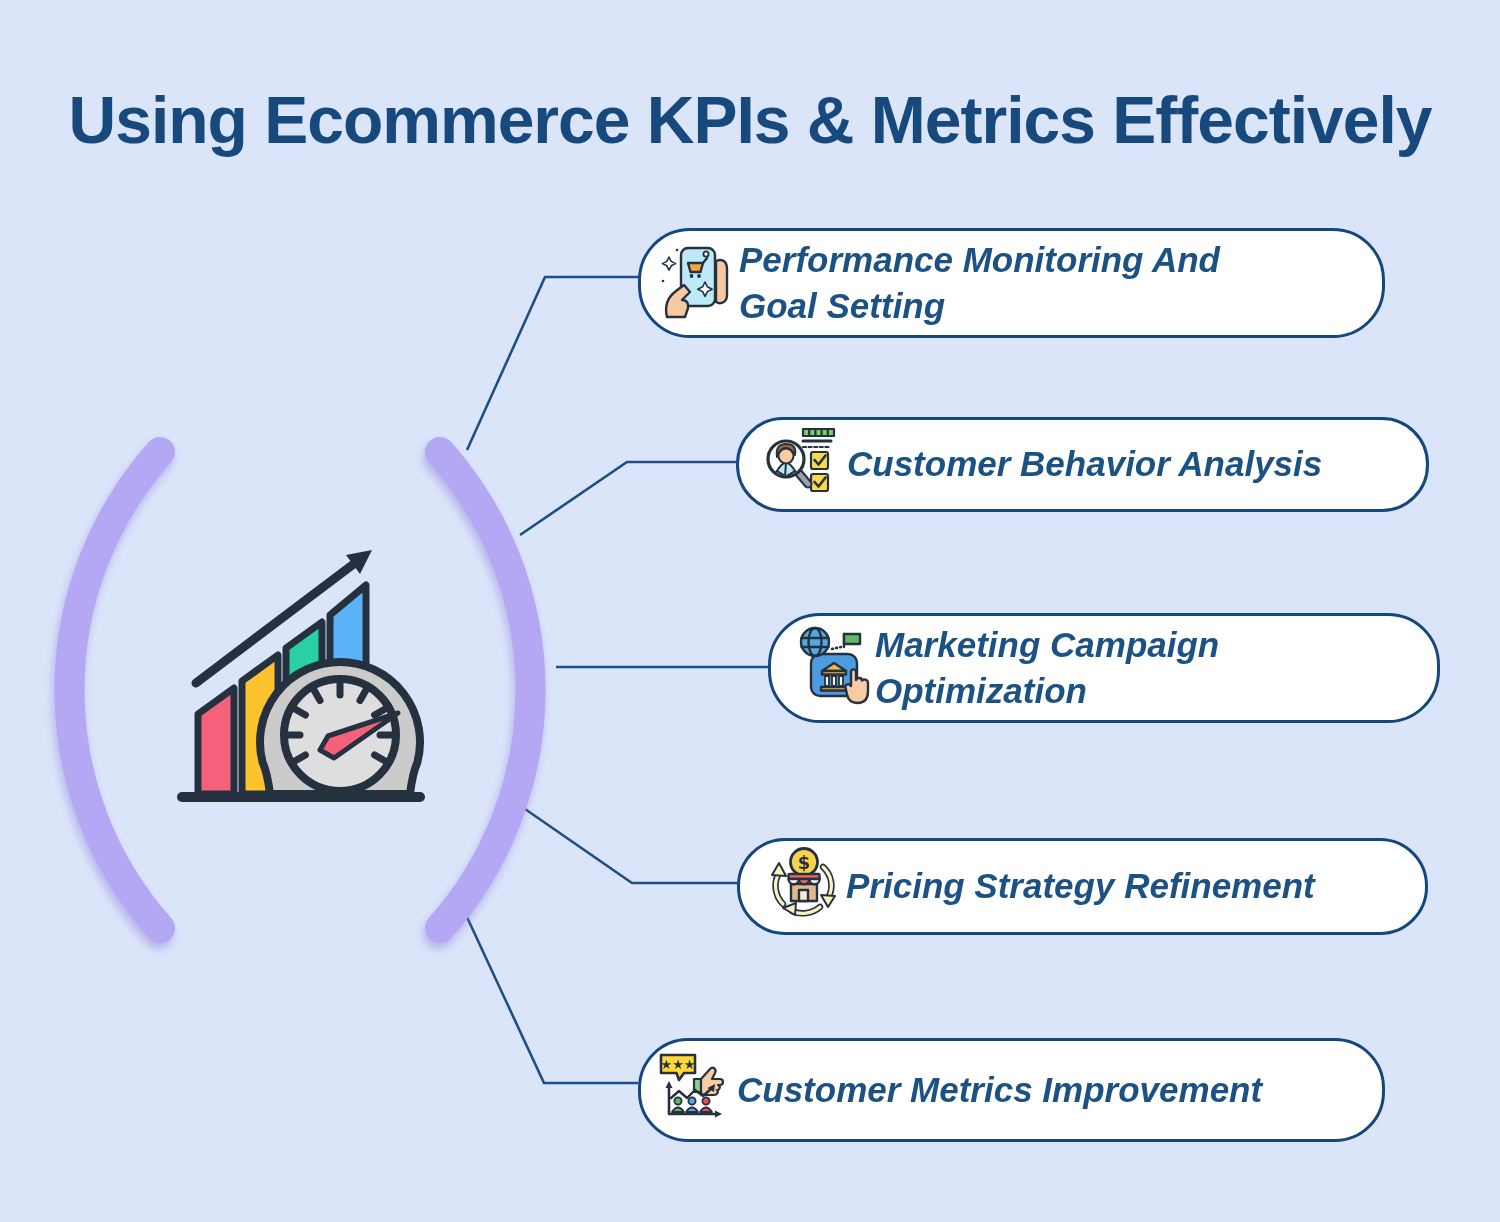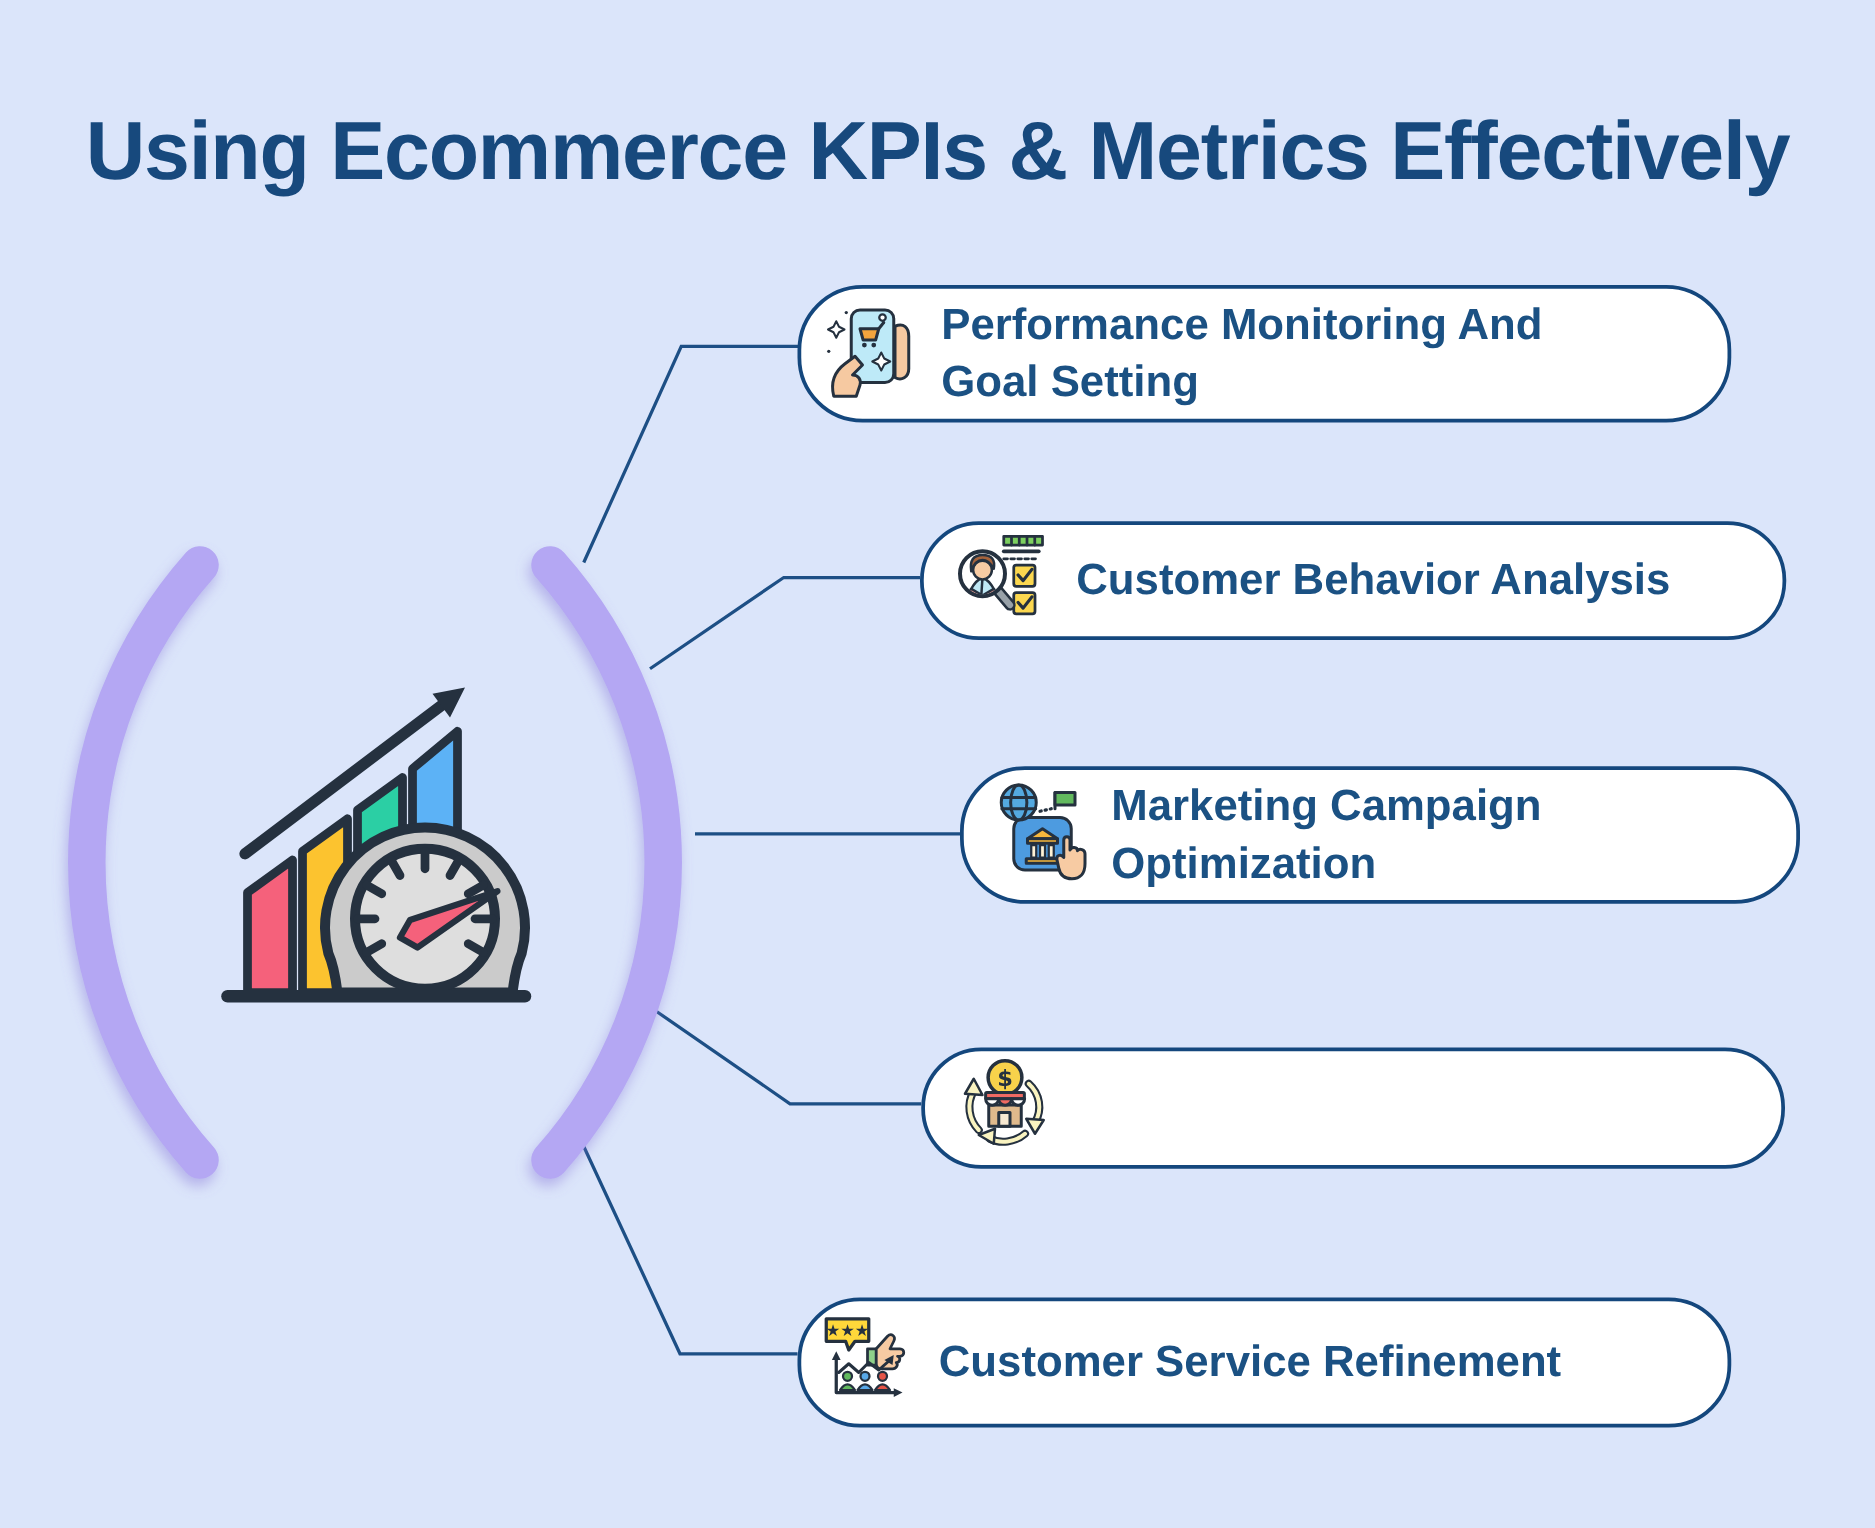--- a/index.html
+++ b/index.html
@@ -13,21 +13,22 @@
     color:#17497D;z-index:3;
   }
   .bg-art{position:absolute;left:0;top:0;width:1500px;height:1222px;z-index:1;}
   .kpi-box{
     position:absolute;z-index:2;display:flex;align-items:center;
     background:#ffffff;border:3px solid #14477D;box-sizing:border-box;
   }
   .kpi-box .icon{flex:0 0 auto;}
   .kpi-label{
     font-size:35px;font-weight:700;color:#1B5183;line-height:1.32;
-    margin-left:14px;
+    margin-left:0;
+    font-style:italic;
   }
   .box-1{left:638px;top:228px;width:747px;height:110px;border-radius:52px;padding-left:14px;}
   .box-1 .kpi-label{max-width:560px;}
   .box-2{left:736px;top:417px;width:693px;height:95px;border-radius:47px;padding-left:24px;}
   .box-3{left:768px;top:613px;width:672px;height:110px;border-radius:52px;padding-left:20px;}
   .box-3 .kpi-label{max-width:470px;}
   .box-4{left:737px;top:838px;width:691px;height:97px;border-radius:48px;padding-left:22px;}
   .box-5{left:638px;top:1038px;width:747px;height:104px;border-radius:50px;padding-left:12px;}
 </style>
 </head>
@@ -185,20 +186,21 @@
         <circle cx="42" cy="17" r="13.5" fill="#F8D24B" stroke-width="2.8"></circle>
         <text x="42" y="23.5" font-size="18" font-weight="bold" text-anchor="middle" fill="#25313F" stroke="none" font-family="'DejaVu Sans',sans-serif">$</text>
         <rect x="29" y="39" width="26" height="17" fill="#DFB98C"></rect>
         <rect x="37" y="45" width="9" height="11" fill="#F7E9D2"></rect>
         <rect x="26.5" y="29" width="31" height="5" rx="1" fill="#EF6A63"></rect>
         <path d="M26.5 34 a5.2 5.2 0 0 0 10.4 0 z" fill="#FFFFFF"></path>
         <path d="M36.9 34 a5.2 5.2 0 0 0 10.4 0 z" fill="#EF6A63"></path>
         <path d="M47.3 34 a5.2 5.2 0 0 0 10.4 0 z" fill="#FFFFFF"></path>
       </g>
     </svg>
+    <div class="kpi-label">Pricing Strategy Refinement</div>
   </div>
 
   <div class="kpi-box box-5">
     <svg class="icon" width="84" height="84" viewBox="0 0 84 84">
       <g stroke="#25313F" stroke-width="2.2" stroke-linejoin="round" stroke-linecap="round">
         <path d="M8 7 h34 v18 h-11 l-5 7 -2.5 -7 H8 z" fill="#FFD83A" stroke-width="2.6"></path>
         <text x="25" y="21" text-anchor="middle" font-size="13" fill="#25313F" stroke="none" font-family="'DejaVu Sans',sans-serif">★★★</text>
         <rect x="41" y="31" width="7" height="13" fill="#8FD08A"></rect>
         <path d="M48 31 l9 -10 c3 -3 7 0 5 4 l-3 6 h8 c4 0 4 6 0 6 h-2 c3 1 2 5 -1 5 c2 2 0 5 -3 5 h-9 c-3 0 -4 -2 -4 -4 z" fill="#F7CBA3"></path>
         <path d="M16 38 v28 h48" fill="none" stroke-width="2.6"></path>
@@ -207,16 +209,16 @@
         <path d="M18 50 l8 -7 8 7 8 -8 8 6 9 -8" fill="none" stroke-width="2.4"></path>
         <polygon points="62,36 61,44 54.5,40" fill="#25313F" stroke="none"></polygon>
         <circle cx="25" cy="53" r="3.6" fill="#62B95E" stroke-width="1.8"></circle>
         <path d="M19 64 q6 -9 12 0 z" fill="#62B95E" stroke-width="1.8"></path>
         <circle cx="39" cy="53" r="3.6" fill="#58A8E8" stroke-width="1.8"></circle>
         <path d="M33 64 q6 -9 12 0 z" fill="#58A8E8" stroke-width="1.8"></path>
         <circle cx="53" cy="53" r="3.6" fill="#E45548" stroke-width="1.8"></circle>
         <path d="M47 64 q6 -9 12 0 z" fill="#E45548" stroke-width="1.8"></path>
       </g>
     </svg>
-    <div class="kpi-label">Customer Service Refinement</div>
+    <div class="kpi-label">Customer Metrics Improvement</div>
   </div>
 
 </div>
 
 </body></html>

